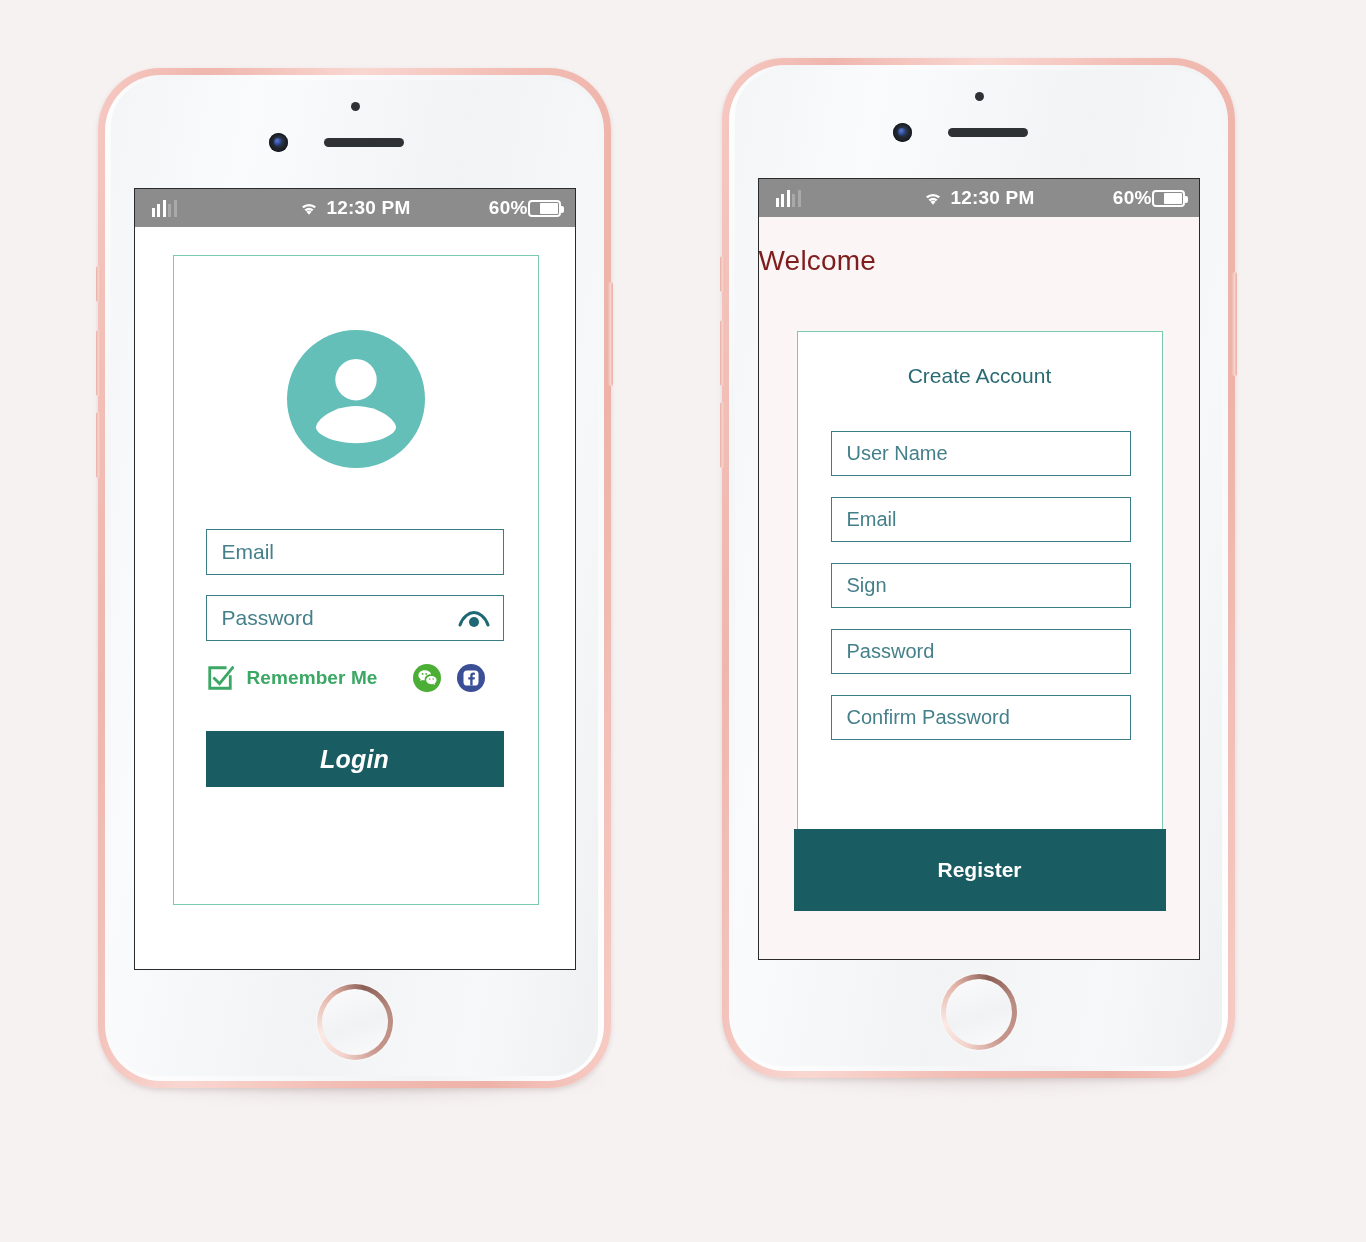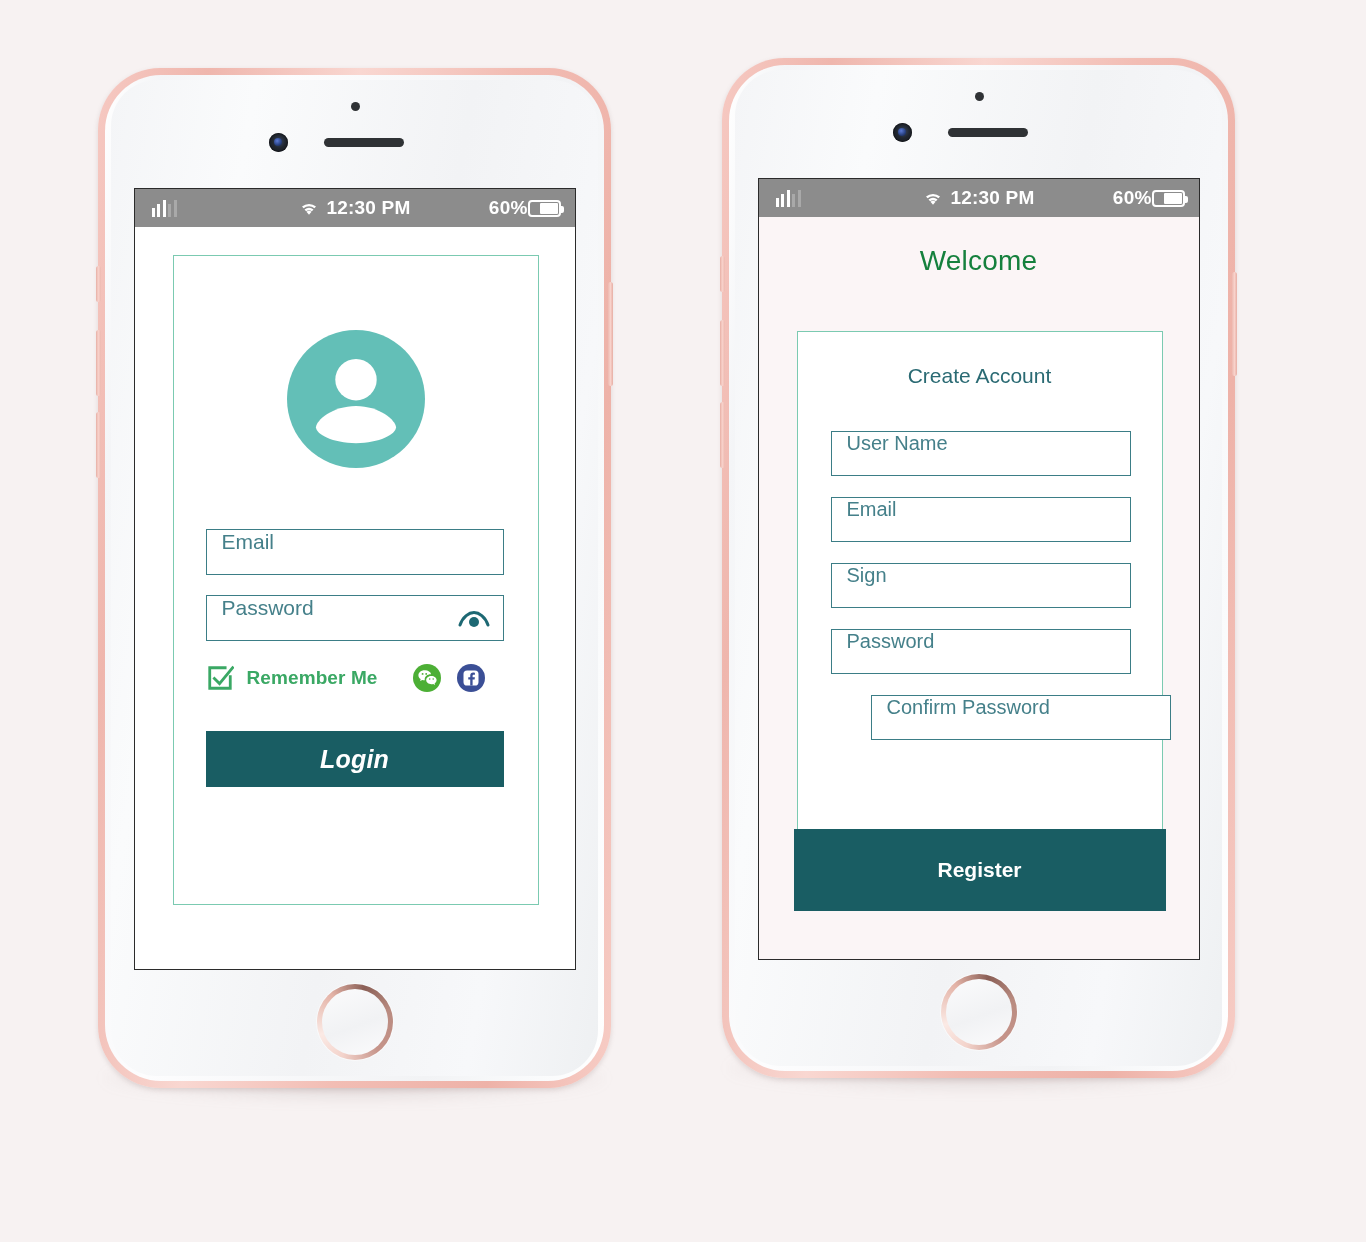--- a/index.html
+++ b/index.html
@@ -214,20 +214,21 @@
     top: 74px;
     width: 138px; height: 138px;
   }
   .field {
     box-sizing: border-box;
     width: 298px;
     height: 46px;
     border: 1.5px solid #3b7d86;
     background: #ffffff;
     display: flex;
+    align-items: center;
     padding: 0 15px;
     color: #45808a;
     font-size: 21px;
     position: relative;
   }
   .login-card .field { position: absolute; left: 32px; }
   #field-email    { top: 273px; }
   #field-password { top: 339px; }
   .eye-icon {
     position: absolute;
@@ -278,22 +279,21 @@
     letter-spacing: 0.2px;
   }
   #btn-login  { top: 475px; font-style: italic; }
   #btn-signup { top: 543px; }
 
   
   .welcome-title {
     position: absolute;
     top: 28px;
     left: 0; right: 0;
-    text-align: center;
-    color: #15803d;
+    color: #7f1d1d;
     font-size: 28px;
     letter-spacing: 0.2px;
   }
   .register-card {
     position: absolute;
     left: 38px; top: 114px;
     width: 366px; height: 503px;
     border: 1.5px solid #7bcab1;
     background: #ffffff;
     box-sizing: border-box;
@@ -304,21 +304,21 @@
     left: 0; right: 0;
     text-align: center;
     color: #2a6a73;
     font-size: 21px;
   }
   .register-card .field { position: absolute; left: 33px; width: 300px; height: 45px; font-size: 20px; }
   #r-field-0 { top: 99px;  }
   #r-field-1 { top: 165px; }
   #r-field-2 { top: 231px; }
   #r-field-3 { top: 297px; }
-  #r-field-4 { top: 363px; margin-left: 40px; }
+  #r-field-4 { top: 363px; }
 
   .register-btn {
     position: absolute;
     left: 35px;
     top: 612px;
     width: 372px;
     height: 82px;
     background: #195d63;
     color: #ffffff;
     font-size: 21px;

